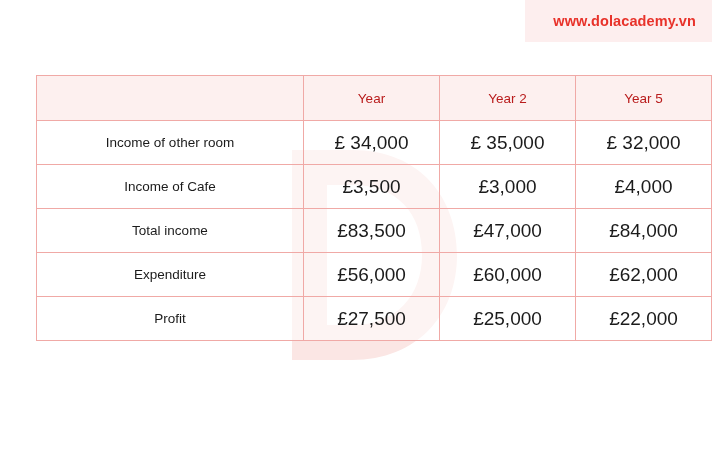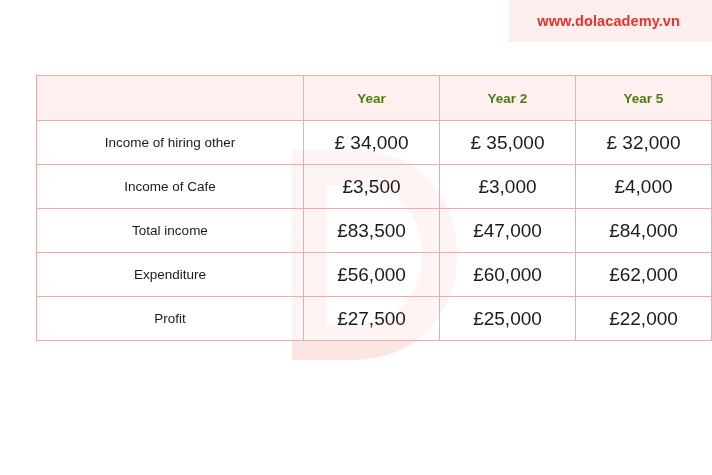--- a/index.html
+++ b/index.html
@@ -24,21 +24,21 @@
     height: 250px;
     z-index: 0;
     pointer-events: none;
   }
 
   .brand {
     position: absolute;
     top: 0;
     right: 0;
     background: #fdeeee;
-    padding: 12px 32px 12px 28px;
+    padding: 12px 16px 12px 28px;
     z-index: 3;
   }
   .brand-text {
     color: #e8322a;
     font-size: 14.5px;
     font-weight: bold;
     letter-spacing: 0.1px;
   }
 
   .table-wrap {
@@ -61,22 +61,22 @@
     text-align: center;
     vertical-align: middle;
     font-size: 19px;
     color: #1b1b1b;
     height: 43px;
     padding: 0 4px;
   }
 
   table.data tr.header-row td {
     background: #fdf0ef;
-    color: #4d7c0f;
-    font-weight: bold;
+    color: #b91c1c;
+    font-weight: normal;
     font-size: 13.5px;
     height: 44px;
   }
 
   table.data td.rowlabel {
     width: 258px;
     font-size: 13.5px;
   }
   table.data tr.header-row td.rowlabel {
     background: #fdf0ef;
@@ -107,21 +107,21 @@
   <table class="data">
     <tbody>
       <tr class="header-row">
         <td class="rowlabel"></td>
         <td class="col">Year</td>
         <td class="col">Year 2</td>
         <td class="col">Year 5</td>
       </tr>
 
       <tr>
-        <td class="rowlabel">Income of hiring other</td>
+        <td class="rowlabel">Income of other room</td>
         <td class="col">£ 34,000</td>
         <td class="col">£ 35,000</td>
         <td class="col">£ 32,000</td>
       </tr>
 
       <tr>
         <td class="rowlabel">Income of Cafe</td>
         <td class="col">£3,500</td>
         <td class="col">£3,000</td>
         <td class="col">£4,000</td>

